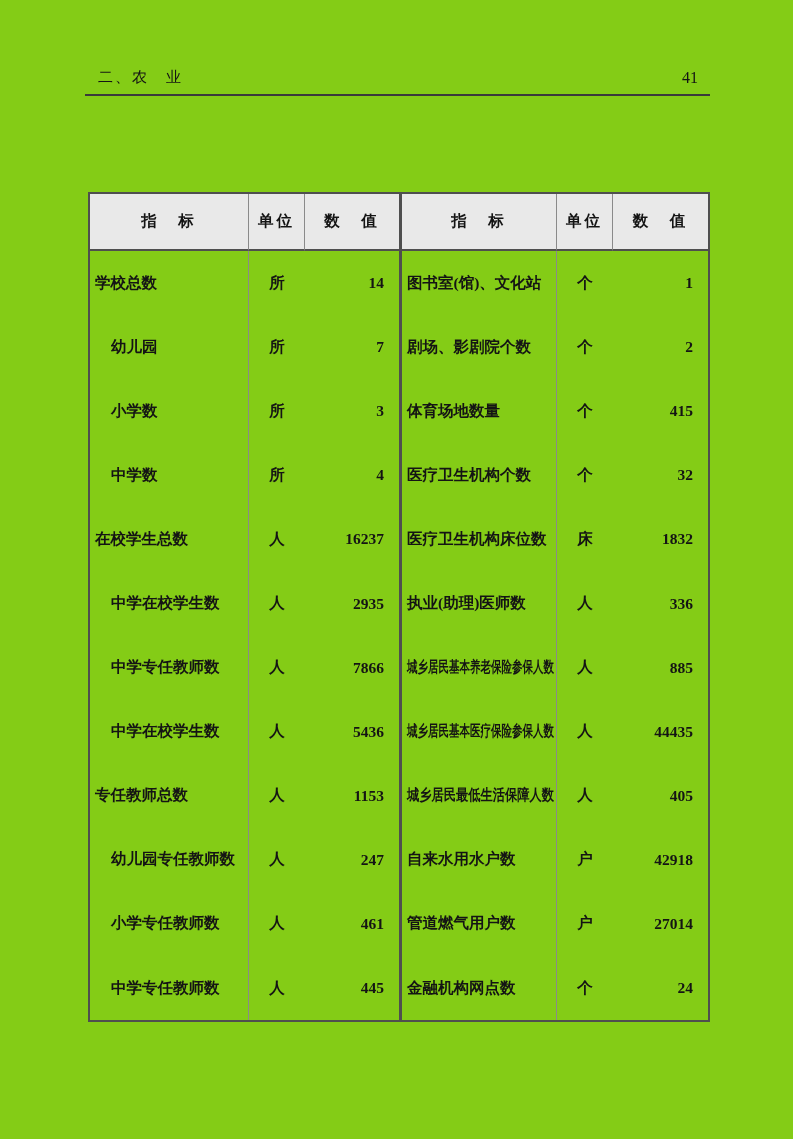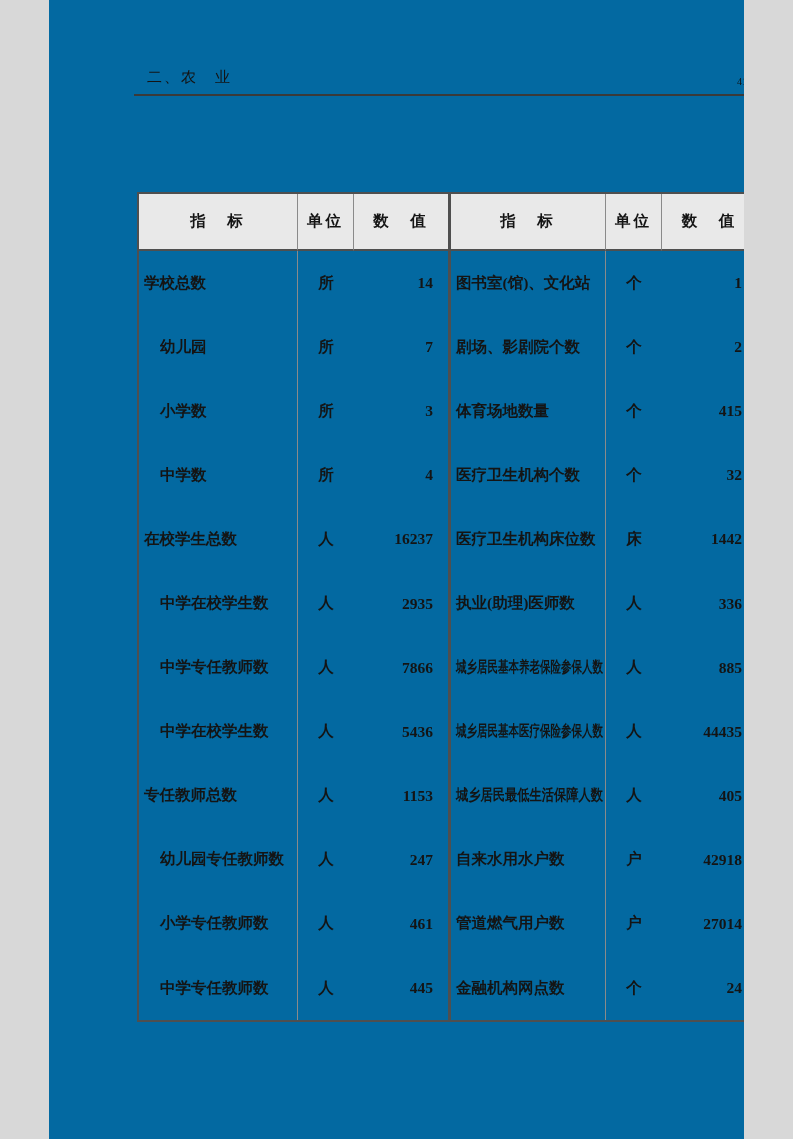--- a/index.html
+++ b/index.html
@@ -9,37 +9,36 @@
     --text:#141414;
   }
   html,body{margin:0;padding:0;}
   body{
     background:#d8d8d8;
     font-family:"Liberation Serif","DejaVu Serif",serif;
     color:var(--text);
   }
   .page{
     position:relative;
-    width:683px;height:1139px;
+    width:793px;height:1139px;
     margin:0 auto;
-    background:#0369a1;
+    background:#84cc16;
     overflow:hidden;
-    padding-left:12px;
   }
   
   .page-header{
     position:absolute;
     left:85px;top:68px;width:625px;
     display:flex;justify-content:space-between;align-items:flex-end;
     font-size:15px;
     padding-bottom:7px;
     border-bottom:2.5px solid #3a3a3a;
   }
   .section-label{padding-left:13px;letter-spacing:2px;}
-  .page-number{padding-right:12px;font-size:10px;}
+  .page-number{padding-right:12px;font-size:16px;}
   
   .page-title{
     position:absolute;
     left:86px;top:128px;
     font-size:26px;font-weight:bold;letter-spacing:4px;
   }
   
   .stats-table{
     position:absolute;
     left:88px;top:192px;
@@ -228,21 +227,21 @@
     </div>
     <div class="cell unit-cell">个</div>
     <div class="cell value-cell">32</div>
   </div>
 
   <div class="trow">
     <div class="cell indicator-cell col-sep">
       <span>医疗卫生机构床位数</span>
     </div>
     <div class="cell unit-cell">床</div>
-    <div class="cell value-cell">1442</div>
+    <div class="cell value-cell">1832</div>
   </div>
 
   <div class="trow">
     <div class="cell indicator-cell col-sep">
       <span>执业(助理)医师数</span>
     </div>
     <div class="cell unit-cell">人</div>
     <div class="cell value-cell">336</div>
   </div>
 

